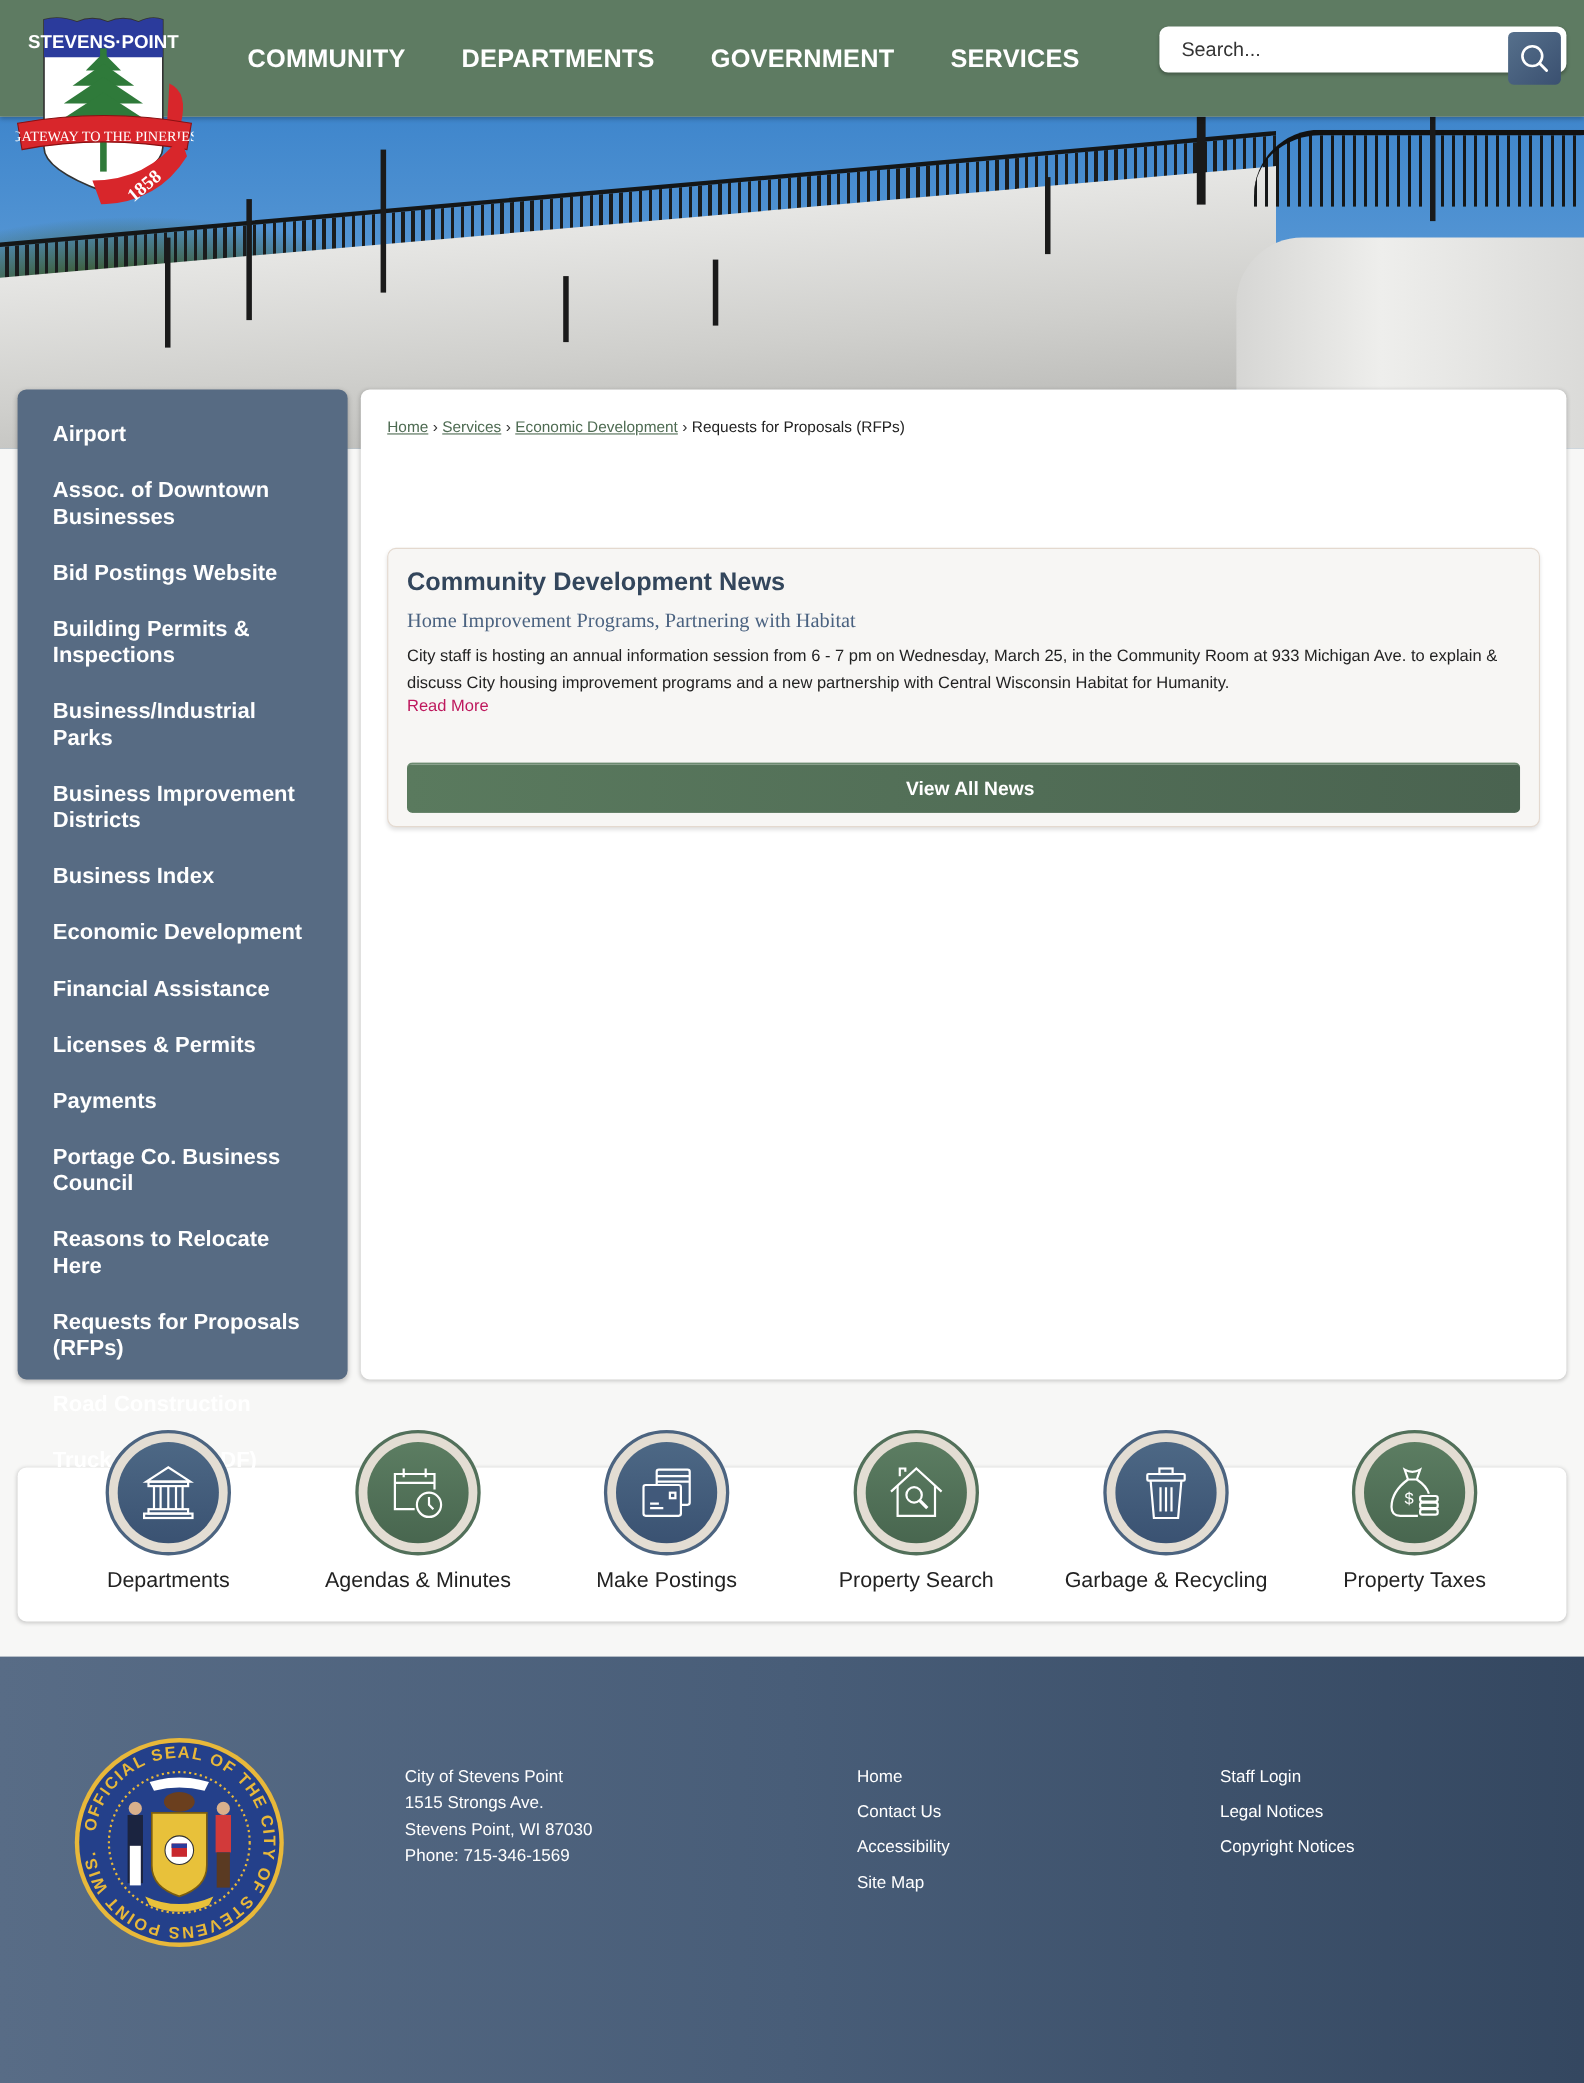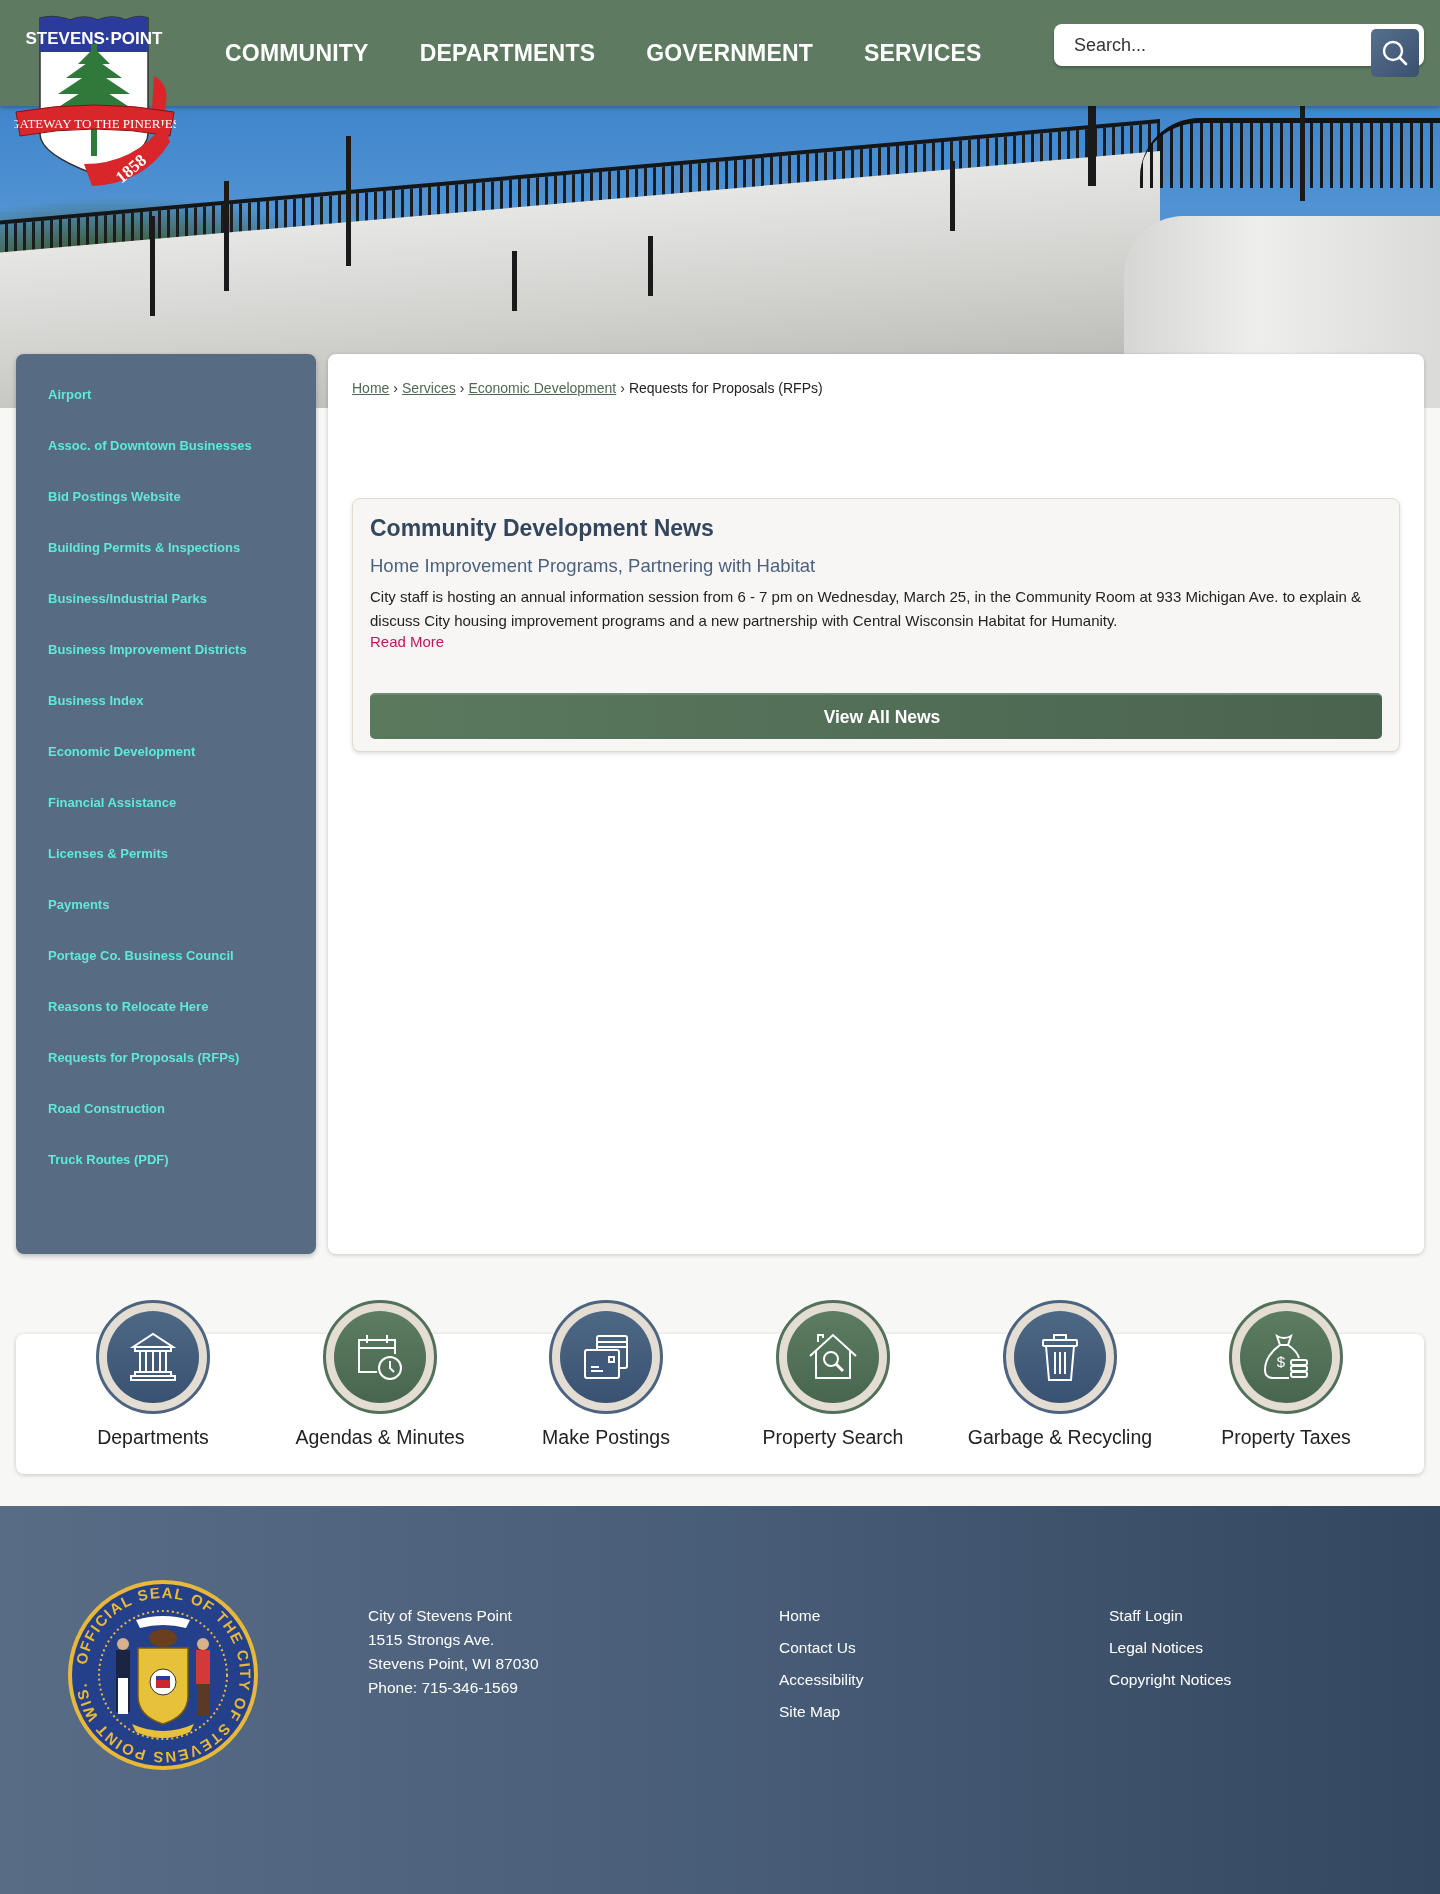--- a/index.html
+++ b/index.html
@@ -86,21 +86,21 @@
   .hero .lamp { position: absolute; width: 5px; background: #1a1a1a; }
 
   
   .sidebar {
     position: absolute; left: 16px; top: 354px; width: 300px; height: 900px;
     background: #576b83; border-radius: 8px;
     box-shadow: 0 2px 5px rgba(0,0,0,0.25);
     padding-top: 20px; z-index: 3;
   }
   .side-item {
-    display: block; color: #5eead4; font-weight: bold; font-size: 13px;
+    display: block; color: #ffffff; font-weight: bold; font-size: 20px;
     line-height: 24px; padding: 9px 40px 18px 32px; text-decoration: none;
     cursor: pointer;
   }
 
   
   .main {
     position: absolute; left: 328px; top: 354px; width: 1096px; height: 900px;
     background: #fff; border-radius: 8px;
     box-shadow: 0 1px 4px rgba(0,0,0,0.2);
     z-index: 3;
@@ -118,21 +118,21 @@
     position: absolute; left: 24px; top: 144px; width: 1048px; height: 254px;
     background: #f7f6f4; border: 1px solid #e4d9cf; border-radius: 8px;
     box-shadow: 0 2px 4px rgba(0,0,0,0.12);
   }
   .news-heading {
     position: absolute; left: 17px; top: 16px;
     font-size: 23px; font-weight: bold; color: #33465c;
   }
   .news-item-title {
     position: absolute; left: 17px; top: 56px;
-    font-size: 18.5px; color: #4a6280; text-decoration: none; cursor: pointer;
+    font-size: 18.5px; color: #4a6280; text-decoration: none; cursor: pointer; font-family: Liberation Serif, serif;
   }
   .news-body {
     position: absolute; left: 17px; top: 86px; width: 1010px;
     font-size: 15px; line-height: 24px; color: #222;
   }
   .read-more {
     position: absolute; left: 17px; top: 134px;
     font-size: 15px; color: #be185d; cursor: pointer;
   }
   .view-all {

